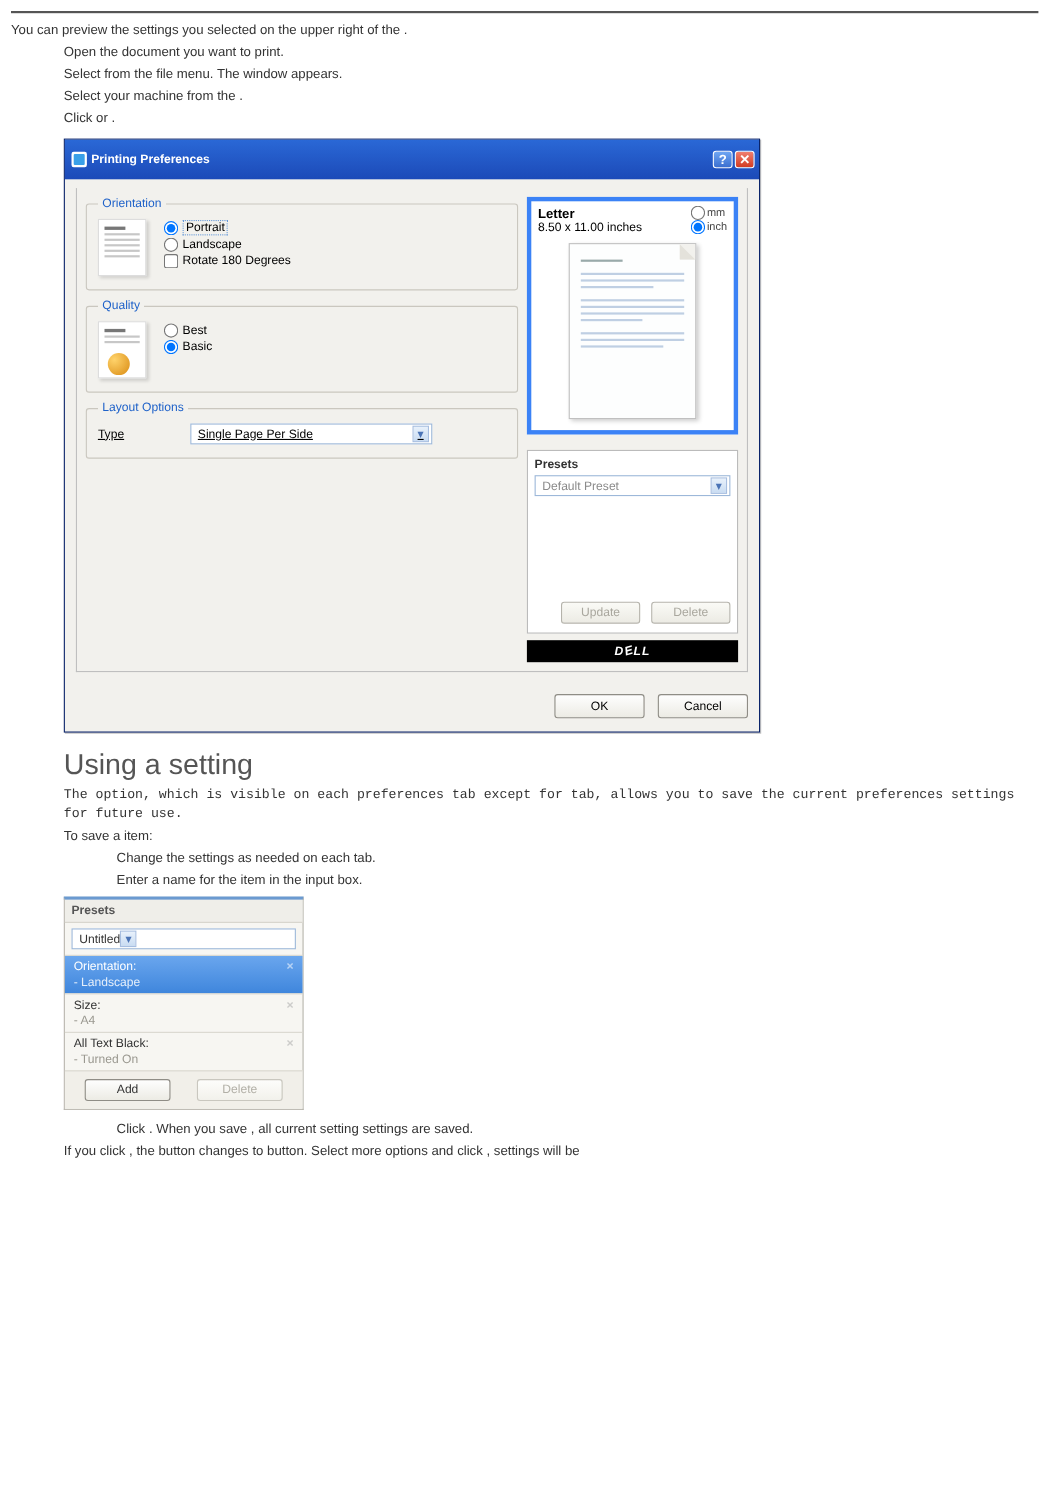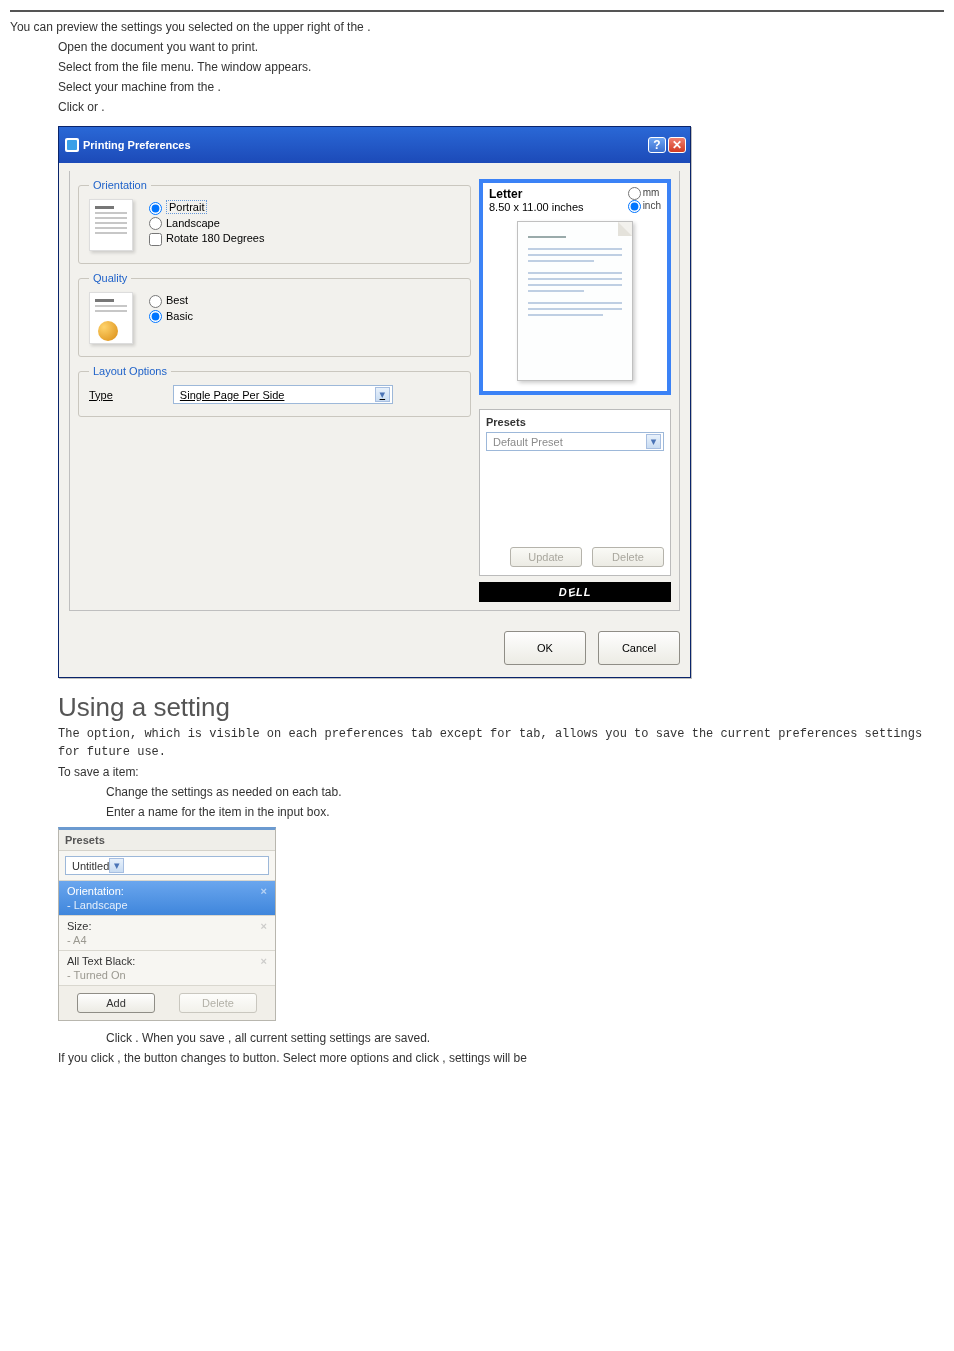--- a/index.html
+++ b/index.html
@@ -153,21 +153,21 @@
   }
   .dellbar{
     background:#000;color:#fff;font-weight:bold;font-style:italic;
     letter-spacing:1px;text-align:center;padding:4px 0;margin-top:6px;
   }
   .dialog-footer{
     display:flex;justify-content:flex-end;gap:12px;
     padding:10px 10px 12px 10px;
   }
   .dbtn{
-    width:82px;height:34px;border:1px solid #8f8d86;border-radius:3px;
+    width:82px;height:22px;border:1px solid #8f8d86;border-radius:3px;
     background:linear-gradient(#fefefe,#ecebe4);
     display:flex;align-items:center;justify-content:center;
   }
   
   .presets-panel{
     width:218px;margin:6px 0 8px 48px;
     border:1px solid #b8b6ae;border-top:3px solid #6b9ad0;
     background:#f7f6f2;font-family:Tahoma,sans-serif;font-size:11px;
   }
   .presets-panel .hdr{

